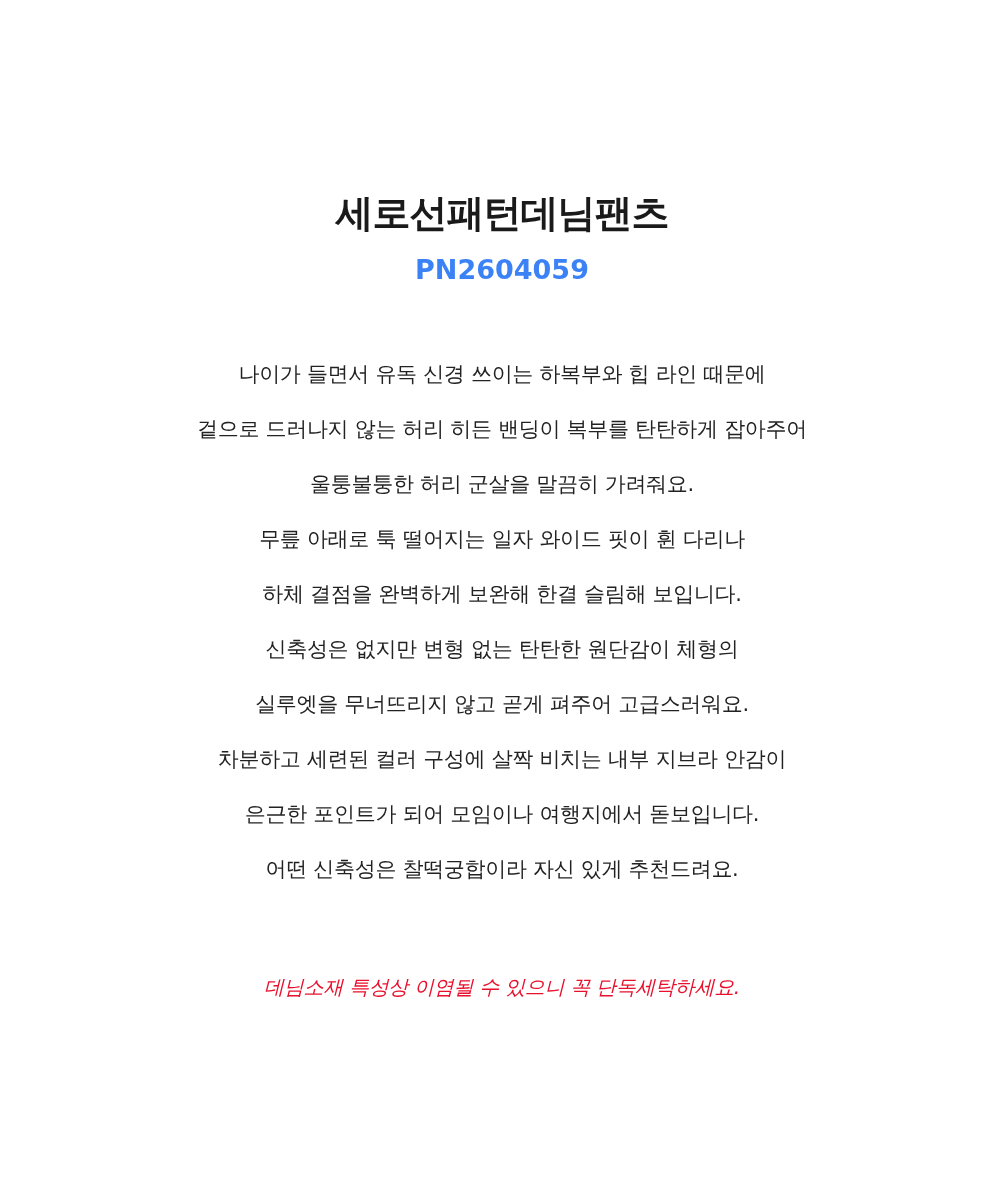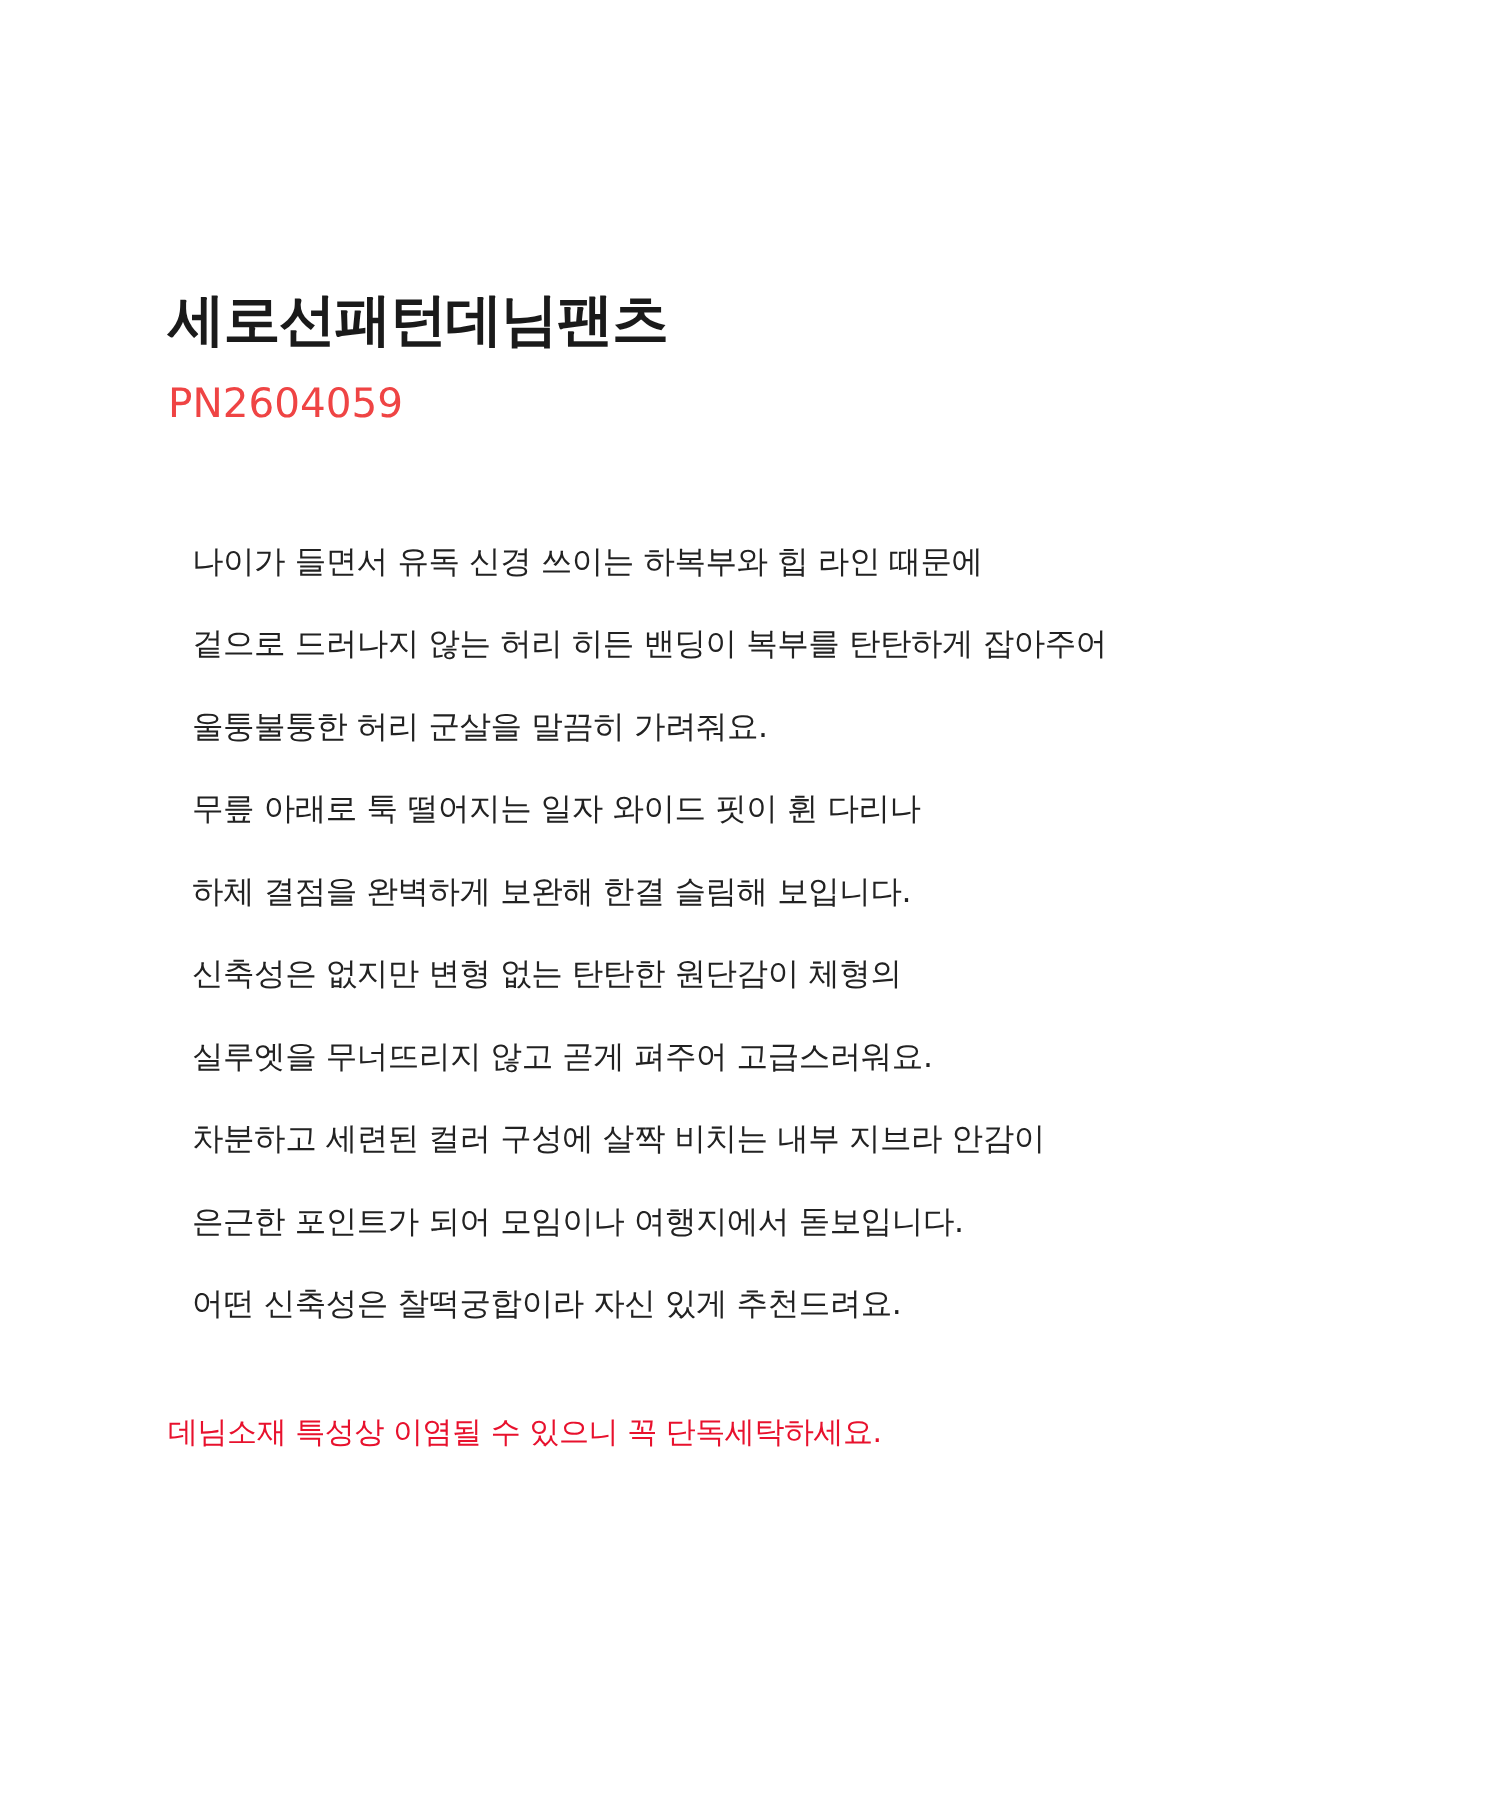--- a/index.html
+++ b/index.html
@@ -12,56 +12,58 @@
     height: 1197px;
     font-family: "DejaVu Sans", "Liberation Sans", sans-serif;
     -webkit-font-smoothing: antialiased;
   }
   .page {
     position: relative;
     width: 1000px;
     height: 1197px;
     box-sizing: border-box;
     background: #ffffff;
+    text-align: center;
   }
   .content {
     position: absolute;
     left: 112px;
     top: 190px;
     width: 780px;
   }
   .product-title {
     font-size: 38px;
     font-weight: 700;
     color: #1a1a1a;
     letter-spacing: -1px;
     line-height: 1.25;
     margin: 0;
   }
   .product-code {
     font-size: 27px;
-    font-weight: 400;
-    color: #ef4444;
+    font-weight: 700;
+    color: #3b82f6;
     letter-spacing: 0px;
     line-height: 1.3;
     margin: 14px 0 0 0;
   }
   .description {
     margin-top: 68px;
   }
   .description p {
     margin: 16px;
     font-size: 21px;
     line-height: 39px;
     color: #222222;
     letter-spacing: -0.3px;
     font-weight: 400;
   }
   .notice {
-    margin-top: 48px;
+    margin-top: 81px;
+    font-style: italic;
   }
   .notice p {
     margin: 0;
     font-size: 20px;
     line-height: 34px;
     color: #e8112d;
     letter-spacing: -0.3px;
     font-weight: 400;
   }
 </style>

